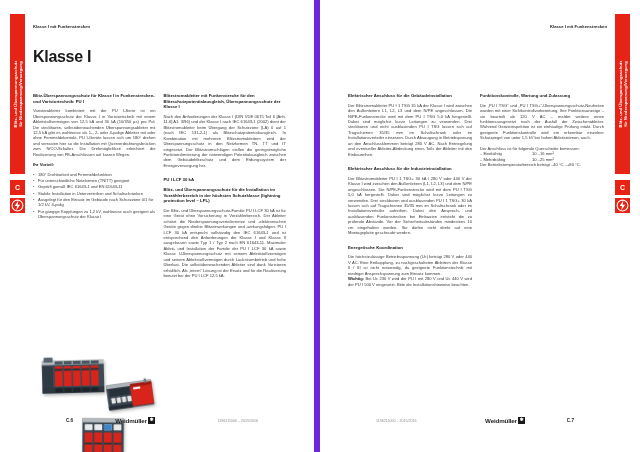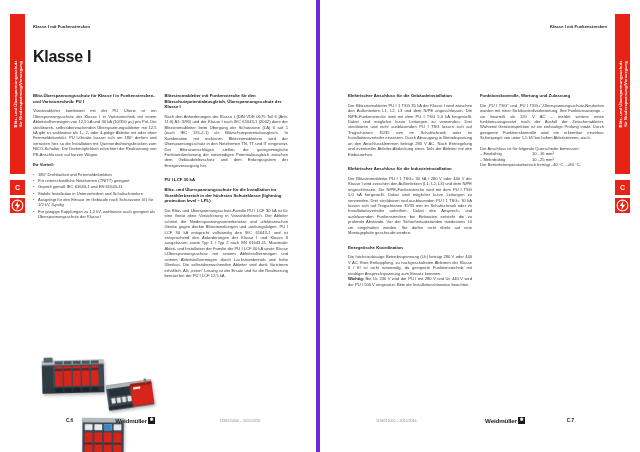--- a/index.html
+++ b/index.html
@@ -13,21 +13,21 @@
     position: relative;
     width: 640px; height: 452px;
     background: #ffffff;
     display: flex;
   }
   .page {
     position: relative;
     width: 320px; height: 452px;
     background: #ffffff;
   }
-  .page-left { border-right: 4px solid #6d28d9; }
+  .page-left { border-right: 6px solid #6d28d9; }
 
   
   .side-tab {
     position: absolute;
     top: 14px;
     width: 15px;
     height: 160px;
     background: #e62314;
   }
   .side-tab-left  { left: 10px; }

